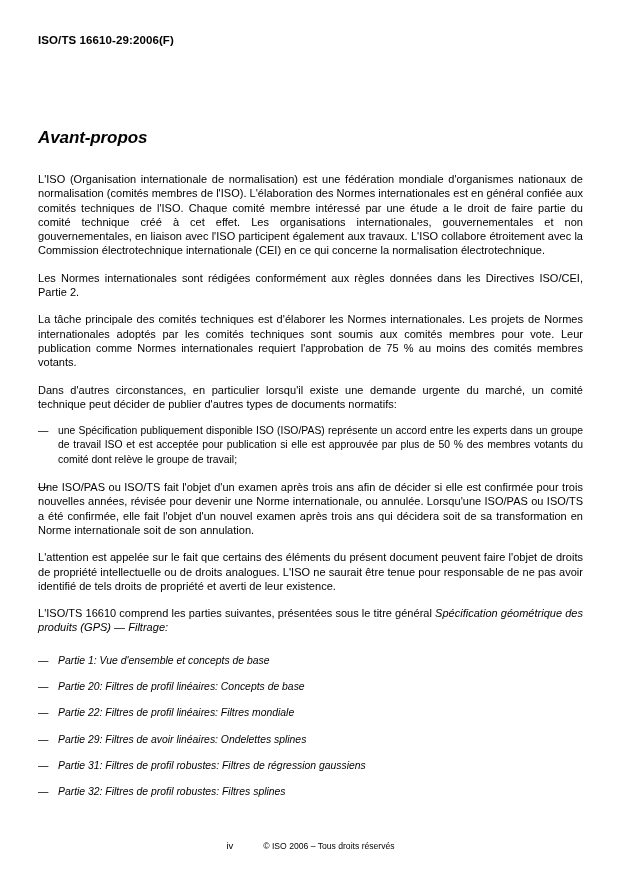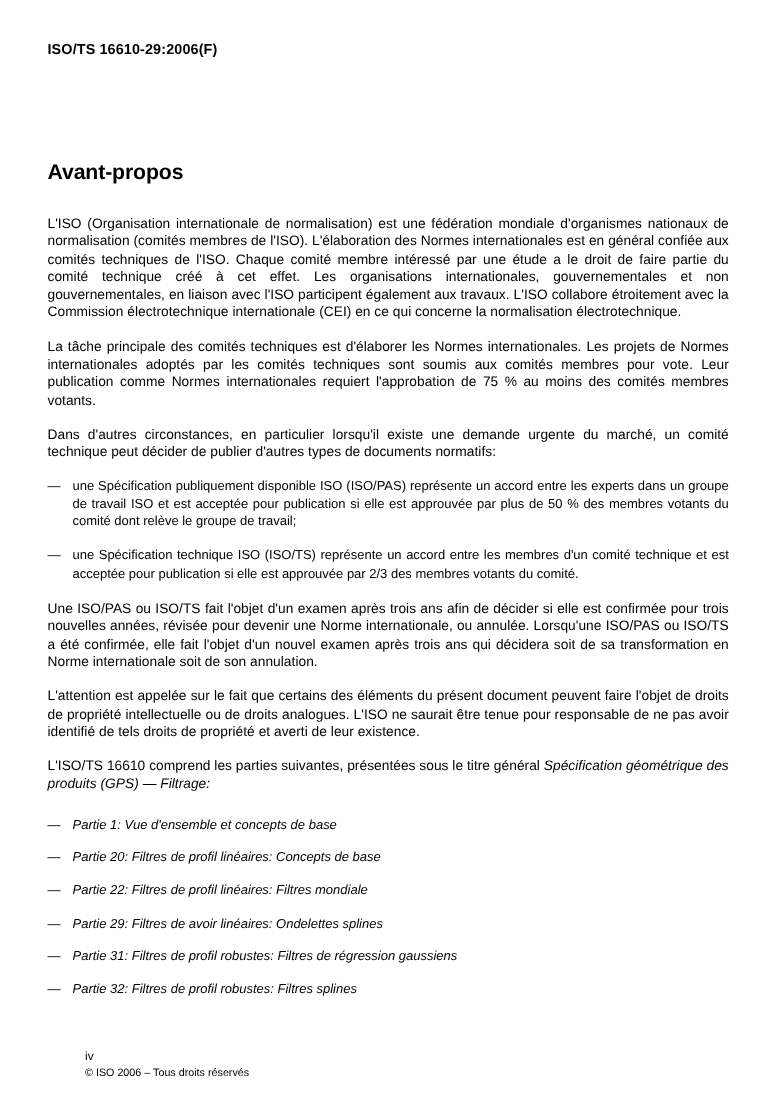--- a/index.html
+++ b/index.html
@@ -35,20 +35,21 @@
     top: 128px;
     left: 38px;
     width: 545px;
   }
   h1.section-title {
     font-size: 17px;
     font-weight: bold;
     margin: 0 0 24px 0;
     line-height: 20px;
     letter-spacing: -0.1px;
+    font-style: italic;
   }
   p.body-par {
     font-size: 11px;
     line-height: 14.3px;
     text-align: justify;
     margin: 0 0 13px 0;
     letter-spacing: 0.02px;
   }
   p.body-par:last-child {
     margin-bottom: 0;
@@ -93,21 +94,20 @@
   .footer {
     position: absolute;
     left: 38px;
     right: 36px;
     top: 840px;
     display: flex;
     justify-content: center;
     align-items: baseline;
     font-size: 9px;
     line-height: 12px;
-    flex-direction: column;
   }
   .footer .page-num {
     font-size: 9.5px;
   }
   .footer .copyright {
     font-size: 8.6px;
     margin-left: 30px;
   }
 </style>
 </head>
@@ -116,33 +116,33 @@
 <div class="page">
 
   <div class="header">ISO/TS 16610-29:2006(F)</div>
 
   <div class="content">
 
     <h1 class="section-title">Avant-propos</h1>
 
     <p class="body-par">L'ISO (Organisation internationale de normalisation) est une fédération mondiale d'organismes nationaux de normalisation (comités membres de l'ISO). L'élaboration des Normes internationales est en général confiée aux comités techniques de l'ISO. Chaque comité membre intéressé par une étude a le droit de faire partie du comité technique créé à cet effet. Les organisations internationales, gouvernementales et non gouvernementales, en liaison avec l'ISO participent également aux travaux. L'ISO collabore étroitement avec la Commission électrotechnique internationale (CEI) en ce qui concerne la normalisation électrotechnique.</p>
 
+    <p class="body-par">Les Normes internationales sont rédigées conformément aux règles données dans les Directives ISO/CEI, Partie 2.</p>
 
     <p class="body-par">La tâche principale des comités techniques est d'élaborer les Normes internationales. Les projets de Normes internationales adoptés par les comités techniques sont soumis aux comités membres pour vote. Leur publication comme Normes internationales requiert l'approbation de 75 % au moins des comités membres votants.</p>
 
     <p class="body-par">Dans d'autres circonstances, en particulier lorsqu'il existe une demande urgente du marché, un comité technique peut décider de publier d'autres types de documents normatifs:</p>
 
     <ul class="dash-list">
       <li class="dash-item normative">
         <span class="dash">—</span>
         <span>une Spécification publiquement disponible ISO (ISO/PAS) représente un accord entre les experts dans un groupe de travail ISO et est acceptée pour publication si elle est approuvée par plus de 50 % des membres votants du comité dont relève le groupe de travail;</span>
       </li>
       <li class="dash-item normative">
         <span class="dash">—</span>
-        <span>une Spécification technique ISO (ISO/TS) représente un accord entre les membres d'un comité technique et est acceptée pour publication si elle est approuvée par 2/3 des membres votants du comité.</span>
       </li>
     </ul>
 
     <p class="body-par">Une ISO/PAS ou ISO/TS fait l'objet d'un examen après trois ans afin de décider si elle est confirmée pour trois nouvelles années, révisée pour devenir une Norme internationale, ou annulée. Lorsqu'une ISO/PAS ou ISO/TS a été confirmée, elle fait l'objet d'un nouvel examen après trois ans qui décidera soit de sa transformation en Norme internationale soit de son annulation.</p>
 
     <p class="body-par">L'attention est appelée sur le fait que certains des éléments du présent document peuvent faire l'objet de droits de propriété intellectuelle ou de droits analogues. L'ISO ne saurait être tenue pour responsable de ne pas avoir identifié de tels droits de propriété et averti de leur existence.</p>
 
 
     <p class="body-par"><span>L'ISO/TS 16610 comprend les parties suivantes, présentées sous le titre général </span><span class="ital">Spécification géométrique des produits (GPS) — Filtrage:</span></p>
 

